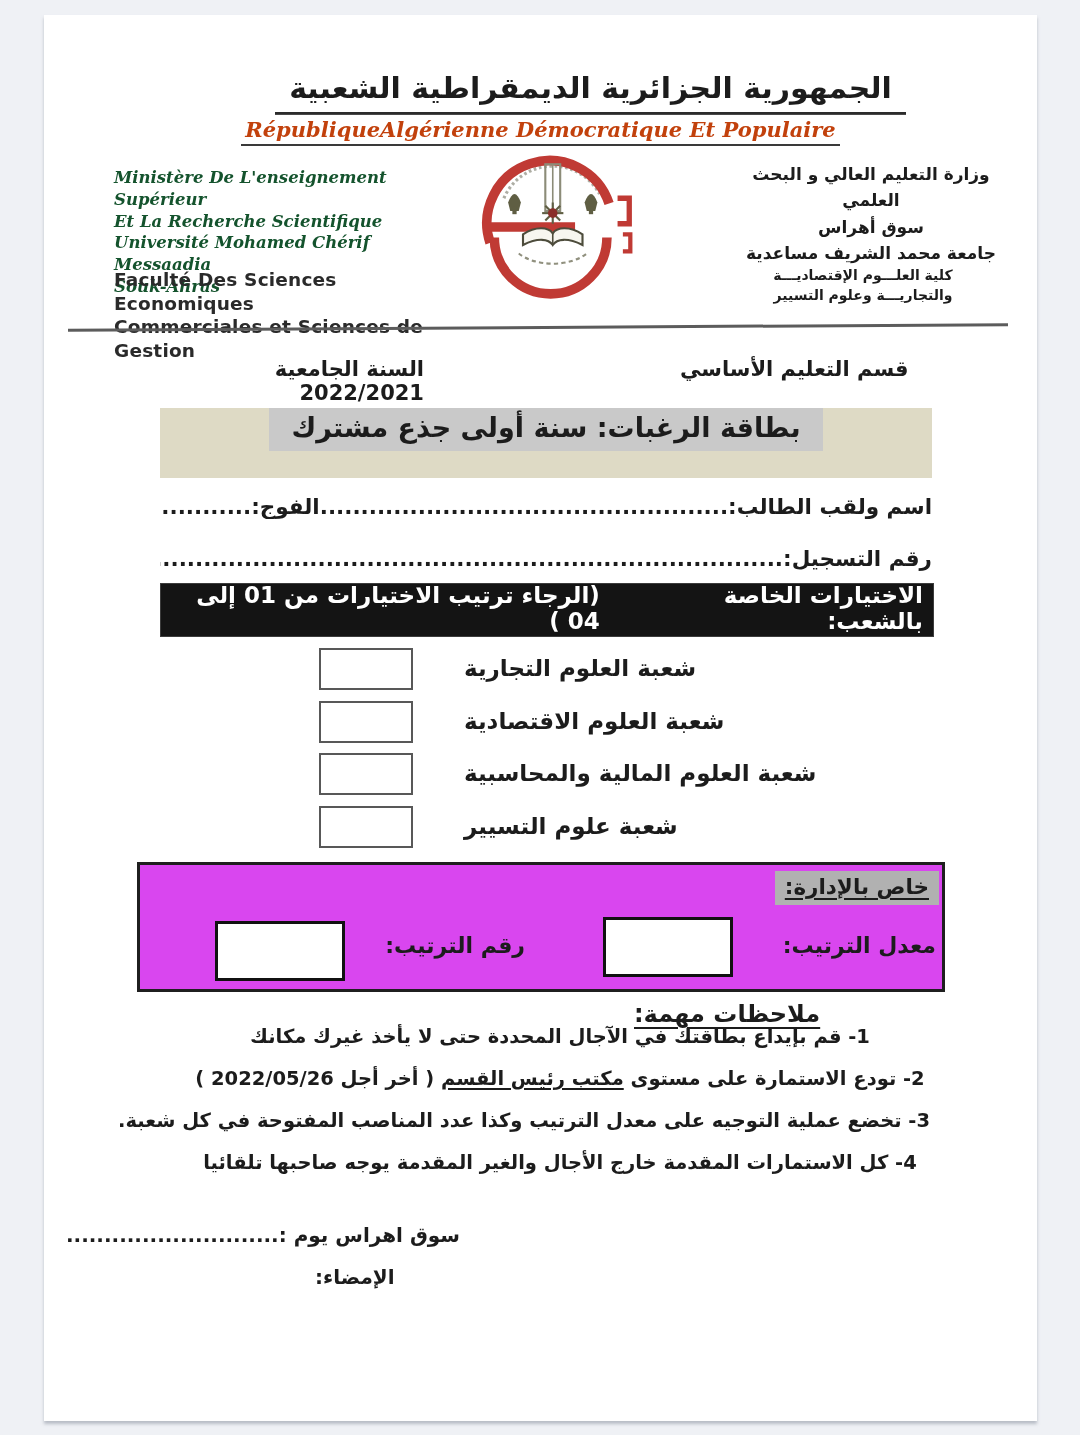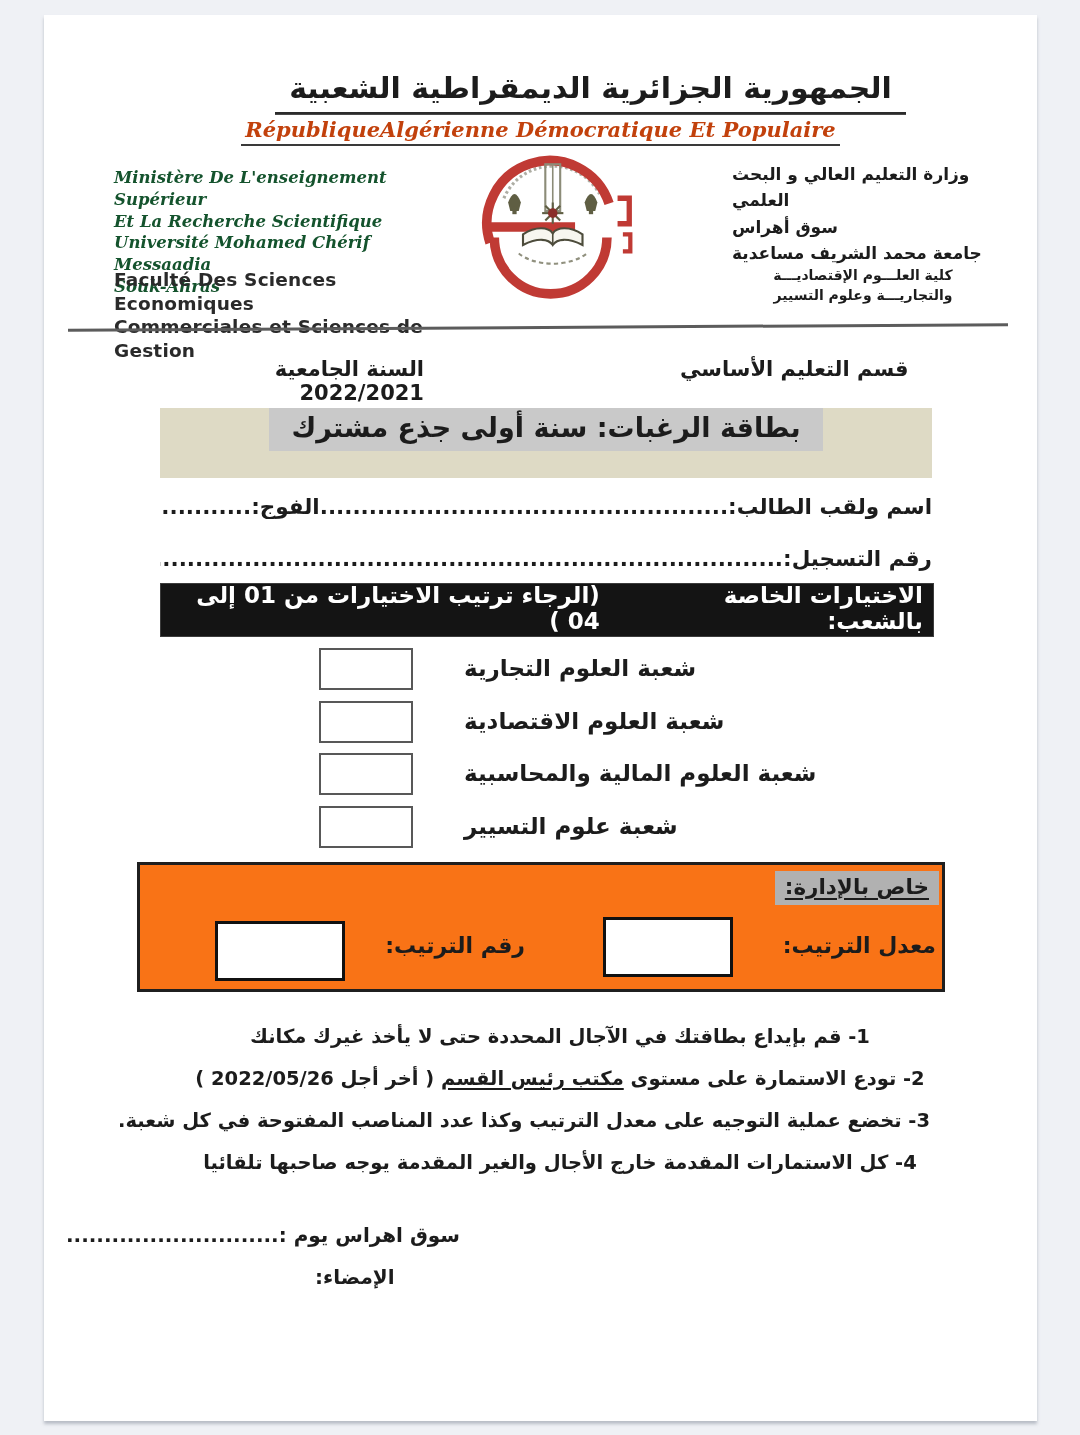--- a/index.html
+++ b/index.html
@@ -53,21 +53,21 @@
     font-size: 16.5px; line-height: 1.32; color: #14532d;
   }
   .fr-faculty {
     top: 253px; left: 70px; width: 340px;
     font-weight: bold; font-size: 18.5px;
     line-height: 1.28; color: #2a2a2a;
     letter-spacing: .2px;
   }
   .ar-ministry {
     top: 146px; left: 688px; width: 278px;
-    direction: rtl; text-align: left;
+    direction: rtl; text-align: center;
     font-weight: bold; font-size: 17px; line-height: 1.55;
   }
   .ar-faculty {
     top: 250px; left: 680px; width: 278px;
     direction: rtl; text-align: center;
     font-weight: bold; font-size: 14px; line-height: 1.45;
   }
   .logo-wrap { top: 128px; left: 428px; width: 170px; height: 170px; }
   .divider {
     top: 311px; left: 24px; width: 940px; height: 0;
@@ -127,21 +127,21 @@
   }
   .choice-box {
     left: 275px; width: 94px; height: 42px;
     border: 2px solid #585858; background: #fff;
   }
   .c1 { top: 633px; } .c2 { top: 686px; } .c3 { top: 738px; } .c4 { top: 791px; }
 
   
   .admin-box {
     top: 847px; left: 93px; width: 808px; height: 130px;
-    border: 3px solid #1f1f1f; background: #f97316;
+    border: 3px solid #1f1f1f; background: #d946ef;
   }
   .admin-title {
     position: absolute; top: 6px; right: 3px;
     background: #b1b1b1;
     direction: rtl;
     font-weight: bold; font-size: 21.5px;
     padding: 3px 10px 6px;
     text-decoration: underline;
     text-decoration-thickness: 2px;
     text-underline-offset: 4px;
@@ -295,20 +295,21 @@
   <div class="abs choice-box c4"></div>
 
   <div class="abs admin-box">
     <div class="admin-title">خاص بالإدارة:</div>
     <div class="admin-label lbl-avg">معدل الترتيب:</div>
     <div class="admin-field fld-avg"></div>
     <div class="admin-label lbl-num">رقم الترتيب:</div>
     <div class="admin-field fld-num"></div>
   </div>
 
+  <div class="abs notes-title">ملاحظات مهمة:</div>
   <div class="abs notes">
     <div class="note">1- قم بإيداع بطاقتك في الآجال المحددة حتى لا يأخذ غيرك مكانك</div>
     <div class="note"><span>2- تودع الاستمارة على مستوى </span><span class="u">مكتب رئيس القسم</span><span> ( أخر أجل 2022/05/26 )</span></div>
     <div class="note">3- تخضع عملية التوجيه على معدل الترتيب وكذا عدد المناصب المفتوحة في كل شعبة.</div>
     <div class="note">4- كل الاستمارات المقدمة خارج الأجال والغير المقدمة يوجه صاحبها تلقائيا</div>
   </div>
 
   <div class="abs place-row">
     <span>سوق اهراس يوم :</span><span class="dots">............................</span>
   </div>

